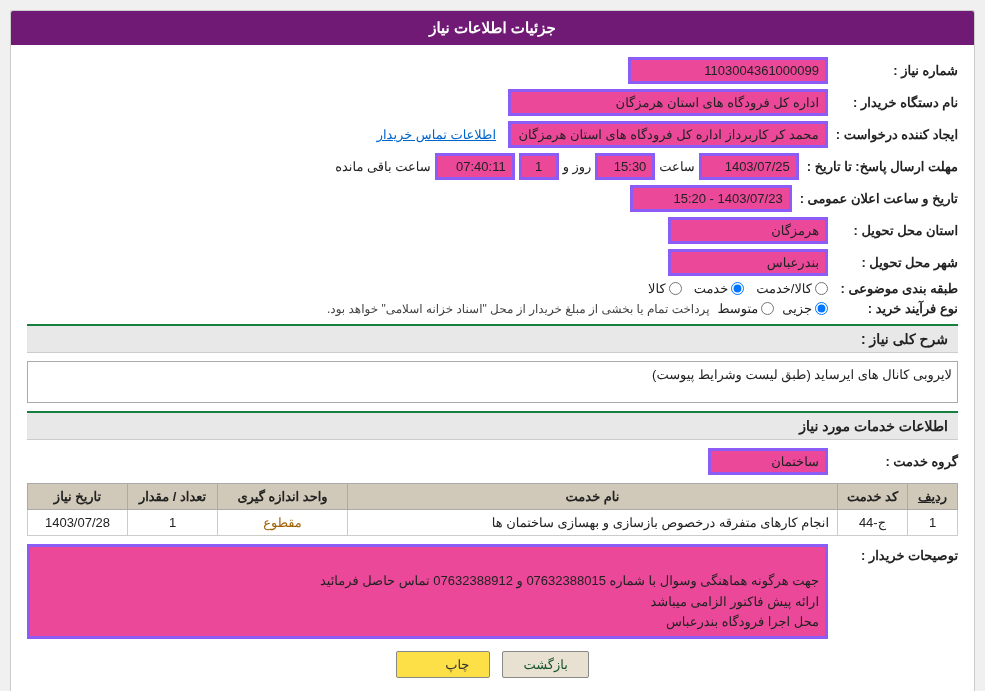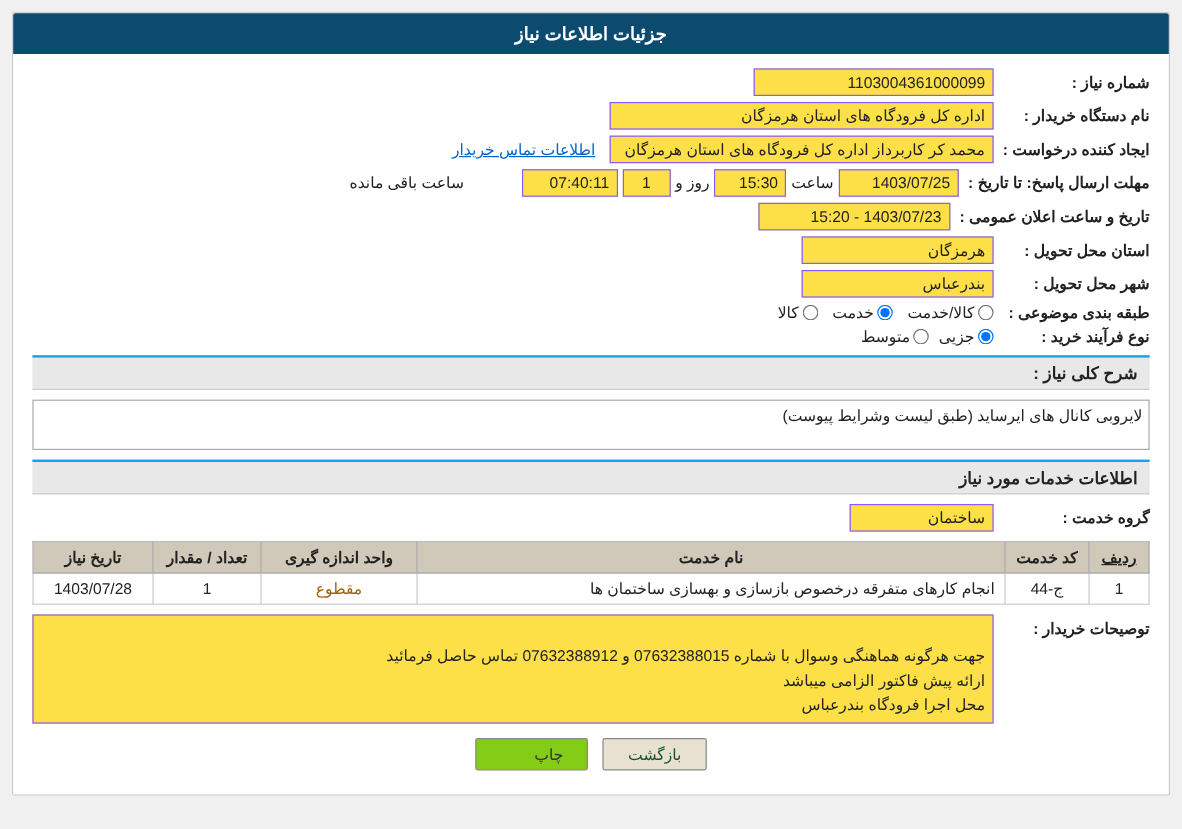--- a/index.html
+++ b/index.html
@@ -15,34 +15,34 @@
       min-height: 691px;
       background: #f0f0f0;
       padding: 10px;
     }
     .main-card {
       background: #fff;
       border: 1px solid #ccc;
       border-radius: 2px;
     }
     .card-header {
-      background: #0c4a6e;
+      background: #701a75;
       color: #fff;
       text-align: center;
       padding: 8px 12px;
       font-size: 15px;
       font-weight: bold;
       border-radius: 2px 2px 0 0;
     }
     .card-body {
       padding: 12px 16px;
     }
     .section-title {
       background: #e8e8e8;
-      border-top: 2px solid #0ea5e9;
+      border-top: 2px solid #15803d;
       border-bottom: 1px solid #ccc;
       padding: 5px 10px;
       font-weight: bold;
       font-size: 14px;
       margin: 8px 0;
       text-align: right;
     }
     .radio-group {
       display: flex;
       gap: 12px;
@@ -80,21 +80,21 @@
       cursor: pointer;
       font-size: 13px;
       font-family: Tahoma, Arial, sans-serif;
       border-radius: 2px;
     }
     .btn-back {
       background: #e8e0d0;
       color: #14532d;
     }
     .btn-print {
-      background: #84cc16;
+      background: #fde047;
       color: #333;
       padding-left: 48px;
     }
     .btn-row {
       display: flex;
       justify-content: center;
       gap: 12px;
       margin-top: 12px;
       margin-bottom: 8px;
     }
@@ -127,22 +127,22 @@
     .field-label {
       font-weight: bold;
       min-width: 130px;
       text-align: right;
       padding-left: 8px;
     }
     .field-value {
       flex: 1;
     }
     .bordered-box {
-      border: 1px solid #8b5cf6;
-      background: #fde047;
+      border: 3px solid #8b5cf6;
+      background: #ec4899;
       padding: 3px 6px;
       display: inline-block;
     }
   </style>
 </head>
 <body>
 
 <div class="page-container">
   <div class="main-card">
 
@@ -176,21 +176,21 @@
 
       <div class="field-row">
         <div class="field-label">مهلت ارسال پاسخ: تا تاریخ :</div>
         <div class="field-value">
           <div class="inline-inputs">
             <span class="bordered-box" style="min-width:100px;display:inline-block;">1403/07/25</span>
             <span>ساعت</span>
             <span class="bordered-box" style="min-width:60px;display:inline-block;">15:30</span>
             <span>روز و</span>
             <span class="bordered-box" style="min-width:40px;display:inline-block;text-align:center;">1</span>
-            <span class="bordered-box" style="min-width:80px;display:inline-block;margin-left:44px;">07:40:11</span>
+            <span class="bordered-box" style="min-width:80px;display:inline-block;">07:40:11</span>
             <span>ساعت باقی مانده</span>
           </div>
         </div>
       </div>
 
       <div class="field-row">
         <div class="field-label">تاریخ و ساعت اعلان عمومی :</div>
         <div class="field-value">
           <span class="bordered-box" style="min-width:160px;display:inline-block;padding-left:40px;">1403/07/23 - 15:20</span>
         </div>
@@ -235,20 +235,21 @@
         <div class="field-value">
           <div class="radio-group" style="flex-wrap:wrap; gap:8px;">
             <div class="radio-item">
               <input type="radio" name="noue" value="jozii" checked="" style="">
               <span>جزیی</span>
             </div>
             <div class="radio-item">
               <input type="radio" name="noue" value="motovaset" style="">
               <span>متوسط</span>
             </div>
+            <span style="font-size:12px;color:#444;">پرداخت تمام یا بخشی از مبلغ خریدار از محل "اسناد خزانه اسلامی" خواهد بود.</span>
           </div>
         </div>
       </div>
 
       <div class="section-title">
         <span>شرح کلی نیاز :</span>
       </div>
 
       <div style="margin-bottom:8px;">
         <div class="description-box">لایروبی کانال های ایرساید (طبق لیست وشرایط پیوست)</div>

